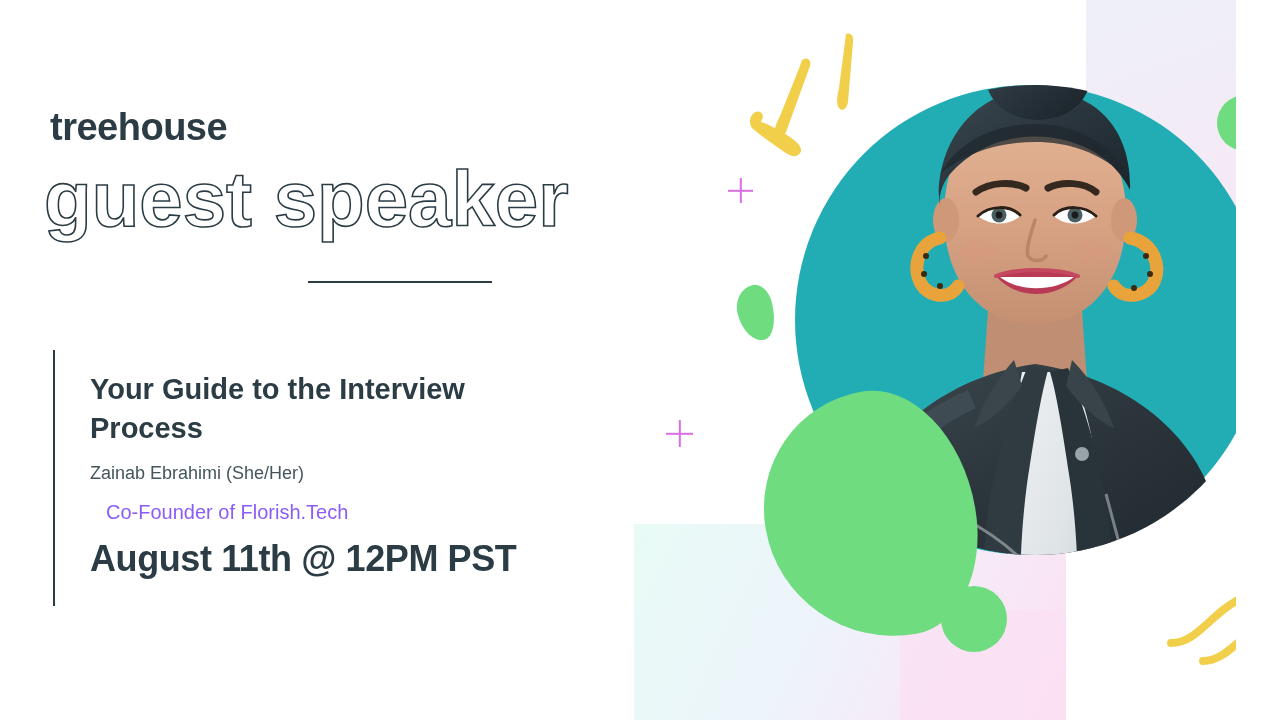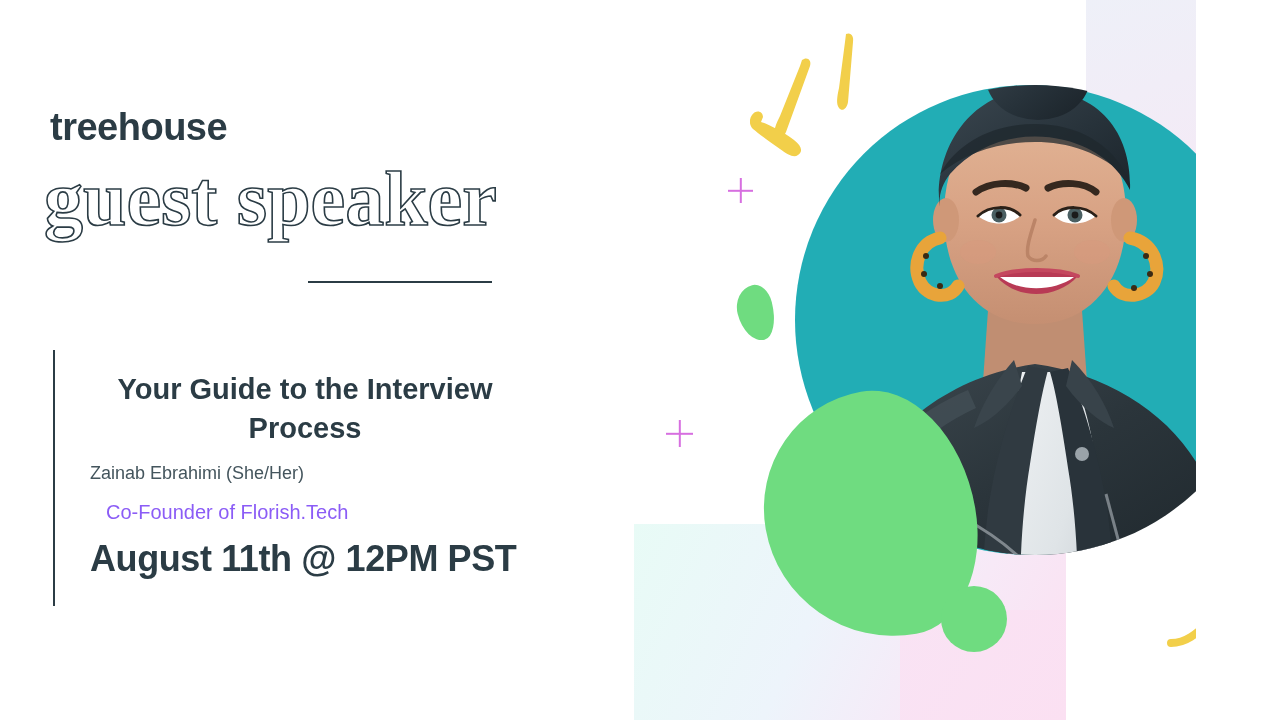--- a/index.html
+++ b/index.html
@@ -1,18 +1,18 @@
 <!DOCTYPE html>
 <html><head>
 <meta charset="utf-8">
 <style>
   html,body{margin:0;padding:0;background:#fff;}
   body{width:1280px;height:720px;overflow:hidden;font-family:"Liberation Sans",sans-serif;}
 
-  #stage{position:relative;width:1196px;height:720px;background:#ffffff;overflow:hidden;}
+  #stage{position:relative;width:1196px;height:720px;background:#ffffff;overflow:hidden;padding-left:40px;}
 
   
   .panel{position:absolute;}
   #panel-topright{
     left:1086px;top:0;width:194px;height:330px;
     background:linear-gradient(160deg,#eef0f8 0%,#f4eaf6 55%,#fbe6f2 100%);
   }
   #panel-bottom{
     left:634px;top:524px;width:432px;height:196px;
     background:linear-gradient(115deg,#e8fbf6 0%,#edf4fb 42%,#f7e9f7 72%,#fbe0f1 100%);
@@ -68,36 +68,35 @@
     font-size:38px;font-weight:bold;letter-spacing:-0.5px;
     color:#2b3c45;line-height:1;
   }
 
   #guest-speaker{
     position:absolute;left:44px;top:160px;
     font-size:78px;font-weight:bold;letter-spacing:0px;line-height:1;
     color:transparent;
     -webkit-text-stroke:1.6px #2b3c45;
     white-space:nowrap;
-    font-family:Liberation Serif, serif;
   }
 
   #series-rule{
     position:absolute;left:308px;top:281px;width:184px;height:2px;background:#2b3c45;
   }
   #series-word{
     position:absolute;left:506px;top:258px;
     font-size:37px;font-weight:bold;color:#2b3c45;line-height:1;letter-spacing:-0.3px;
   }
 
   #left-rule{position:absolute;left:53px;top:350px;width:1.6px;height:256px;background:#2b3c45;}
 
   #talk-title{
     position:absolute;left:90px;top:370px;width:430px;
-    font-size:29px;font-weight:bold;line-height:1.33;color:#2b3c45;text-align:center;
+    font-size:29px;font-weight:bold;line-height:1.33;color:#2b3c45;
   }
   #speaker-name{
     position:absolute;left:90px;top:462px;
     font-size:18px;font-weight:normal;line-height:1.3;color:#44555d;
   }
   #speaker-role{
     position:absolute;left:90px;top:499px;
     font-size:20px;font-weight:normal;line-height:1.3;color:#8b5cf6;margin-left:16px;
   }
   #event-datetime{

